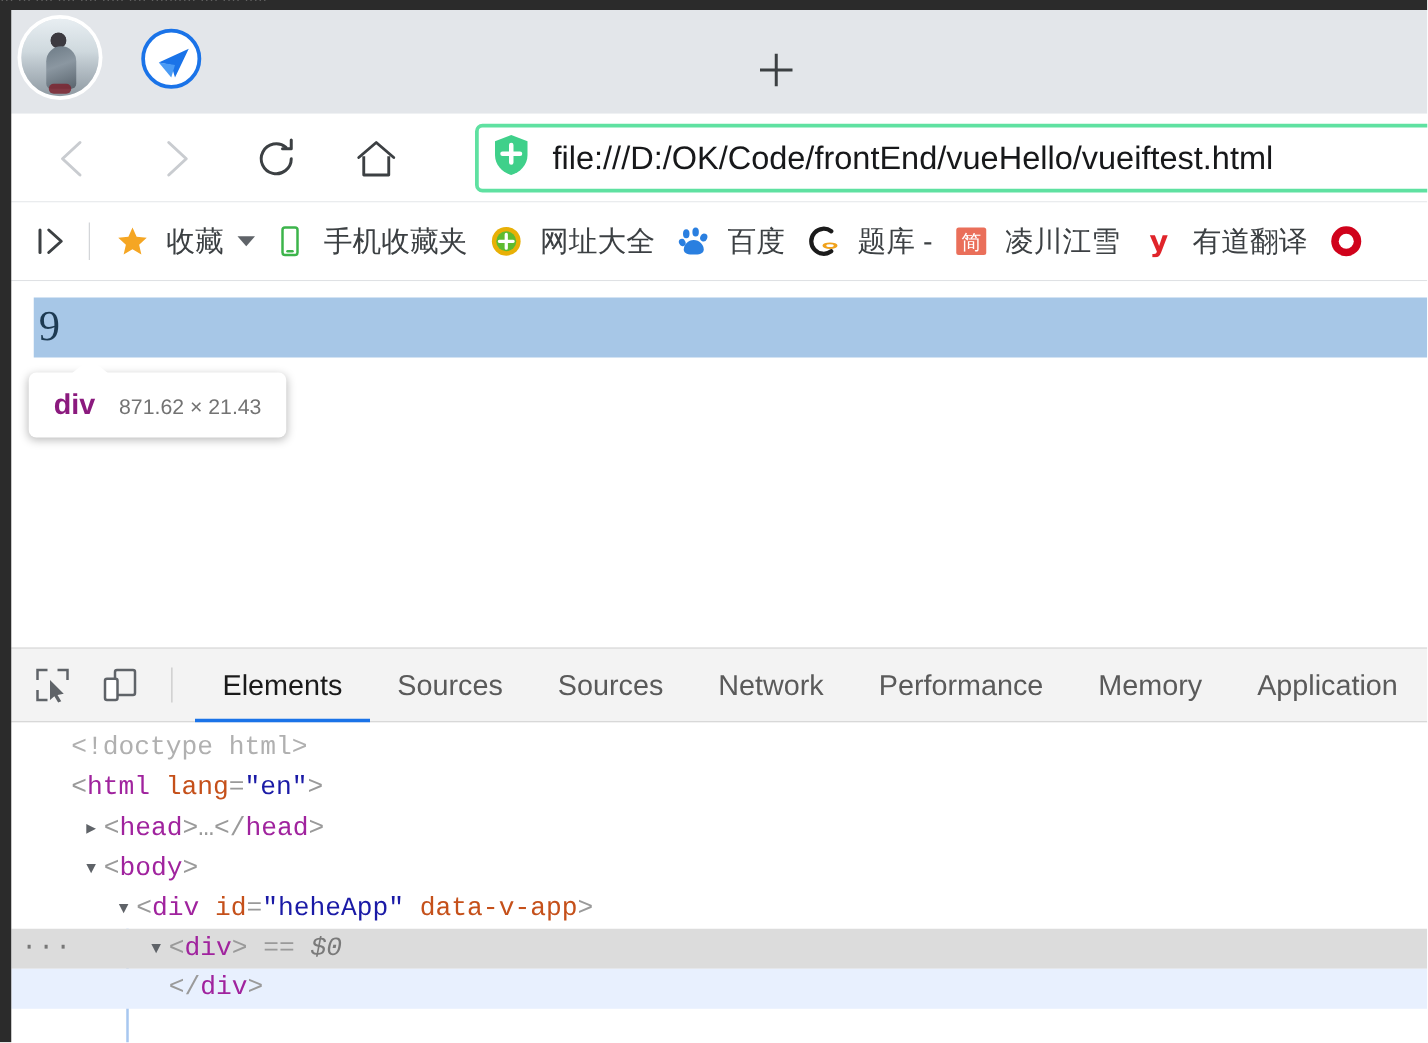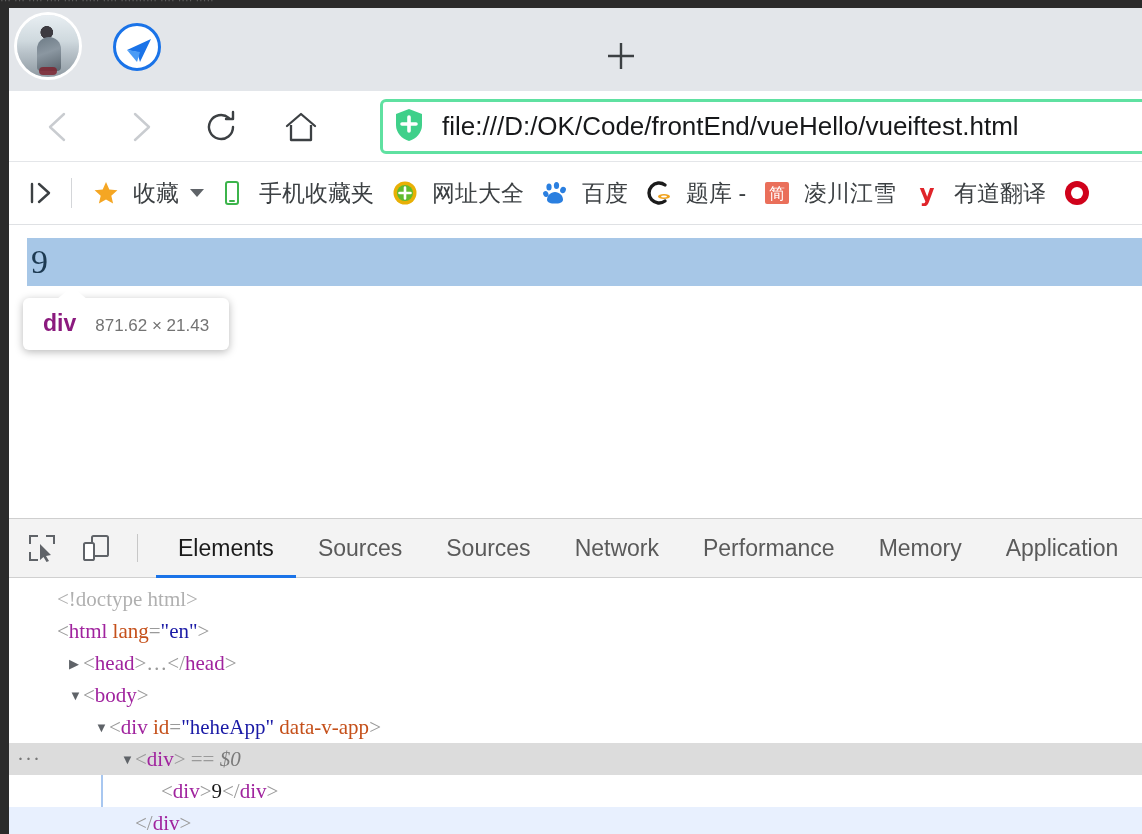--- a/index.html
+++ b/index.html
@@ -213,21 +213,21 @@
   .dt-tab.active::after {
     content: ""; position: absolute; left: 0; right: 0; bottom: 0;
     height: 3px; background: #1a73e8;
   }
 
   
   .dom-tree {
     position: absolute; top: 59px; left: 0;
     width: 1133px; height: 257px;
     background: #ffffff;
-    font-family: Liberation Serif, serif;
+    font-family: Liberation Mono, monospace;
     font-size: 21px;
     line-height: 32px;
     overflow: hidden;
     padding-top: 5px;
   }
   .dom-row { position: relative; height: 32px; white-space: nowrap; }
   .dom-row.selected { background: #dcdcdc; }
   .dom-row.hovered  { background: #e8f0fe; }
   .dom-dots {
     position: absolute; left: 8px; top: 0; color: #777;
@@ -465,18 +465,17 @@
     </div>
 
     <div class="dom-tree" id="dom-tree">
       <div class="guide" style="top: 165px; height: 96px; left: 92px;"></div>
     <div class="dom-row"><span class="dom-ind" style="width: 34px;"></span><span class="arrow"></span><span class="c-doctype">&lt;!doctype html&gt;</span></div>
         <div class="dom-row"><span class="dom-ind" style="width: 34px;"></span><span class="arrow"></span><span class="c-punct">&lt;</span><span class="c-tag">html</span><span class="c-punct"> </span><span class="c-attrn">lang</span><span class="c-punct">=</span><span class="c-attrv">"en"</span><span class="c-punct">&gt;</span></div>
         <div class="dom-row"><span class="dom-ind" style="width: 60px;"></span><span class="arrow">▶</span><span class="c-punct">&lt;</span><span class="c-tag">head</span><span class="c-punct">&gt;</span><span class="c-punct">…</span><span class="c-punct">&lt;/</span><span class="c-tag">head</span><span class="c-punct">&gt;</span></div>
         <div class="dom-row"><span class="dom-ind" style="width: 60px;"></span><span class="arrow">▼</span><span class="c-punct">&lt;</span><span class="c-tag">body</span><span class="c-punct">&gt;</span></div>
         <div class="dom-row"><span class="dom-ind" style="width: 86px;"></span><span class="arrow">▼</span><span class="c-punct">&lt;</span><span class="c-tag">div</span><span class="c-punct"> </span><span class="c-attrn">id</span><span class="c-punct">=</span><span class="c-attrv">"heheApp"</span><span class="c-punct"> </span><span class="c-attrn">data-v-app</span><span class="c-punct">&gt;</span></div>
         <div class="dom-row selected"><span class="dom-dots">···</span><span class="dom-ind" style="width: 112px;"></span><span class="arrow">▼</span><span class="c-punct">&lt;</span><span class="c-tag">div</span><span class="c-punct">&gt;</span><span class="c-punct"> == </span><span class="c-dollar">$0</span></div>
-        <div class="dom-row"><span class="dom-ind" style="width: 138px;"></span><span class="arrow"></span><span class="c-punct">&lt;</span><span class="c-tag">div</span><span class="c-punct">&gt;</span><span class="c-text">9</span><span class="c-punct">&lt;/</span><span class="c-tag">div</span><span class="c-punct">&gt;</span></div>
         <div class="dom-row hovered"><span class="dom-ind" style="width: 112px;"></span><span class="arrow"></span><span class="c-punct">&lt;/</span><span class="c-tag">div</span><span class="c-punct">&gt;</span></div>
       </div>
   </div>
 
 </div>
 
 </body></html>

